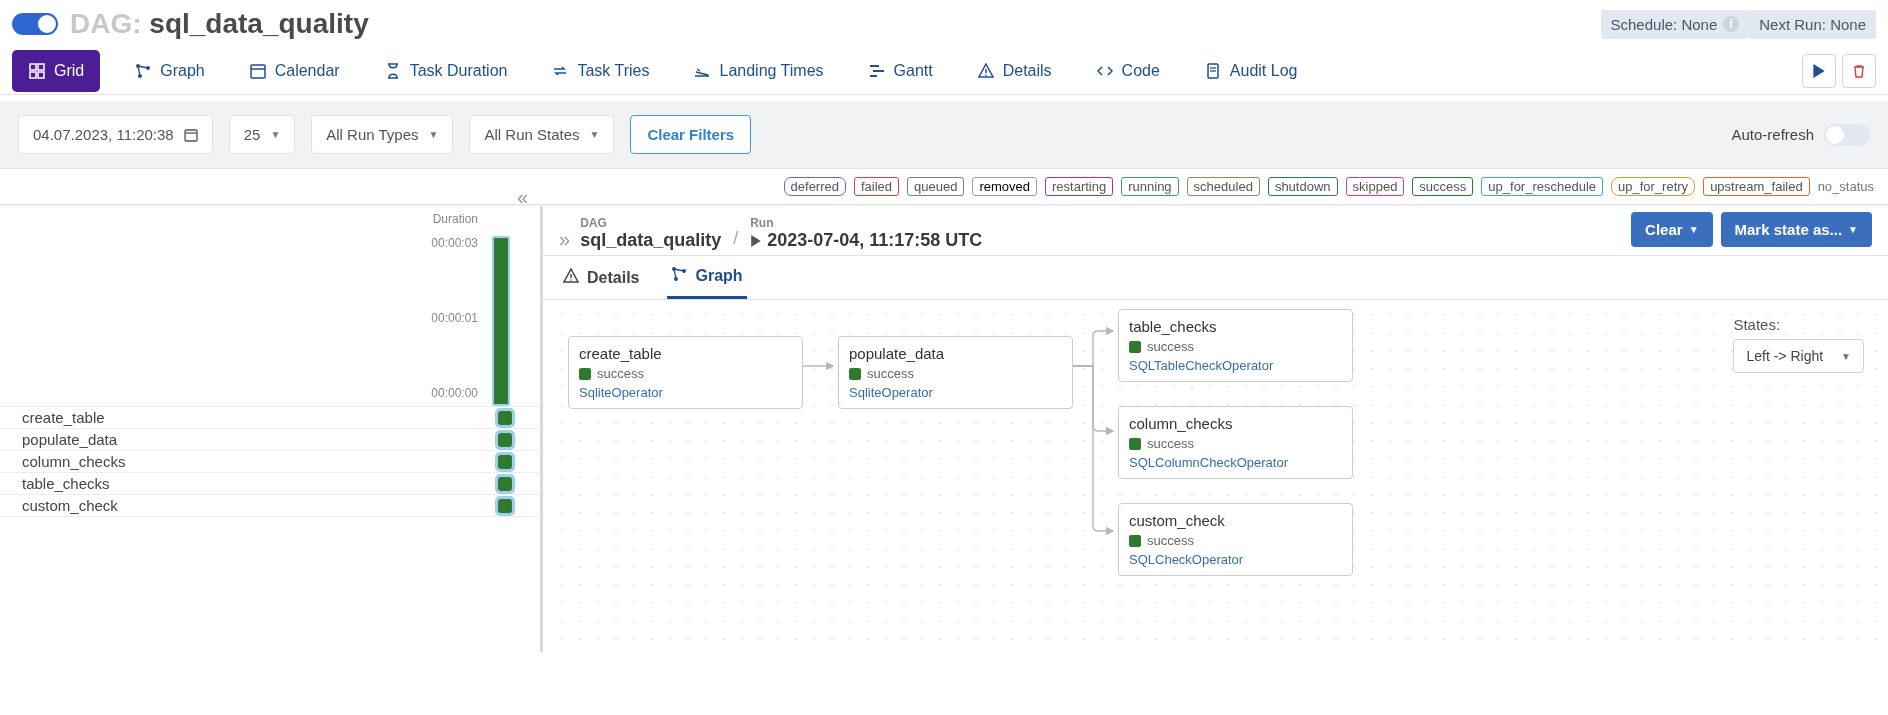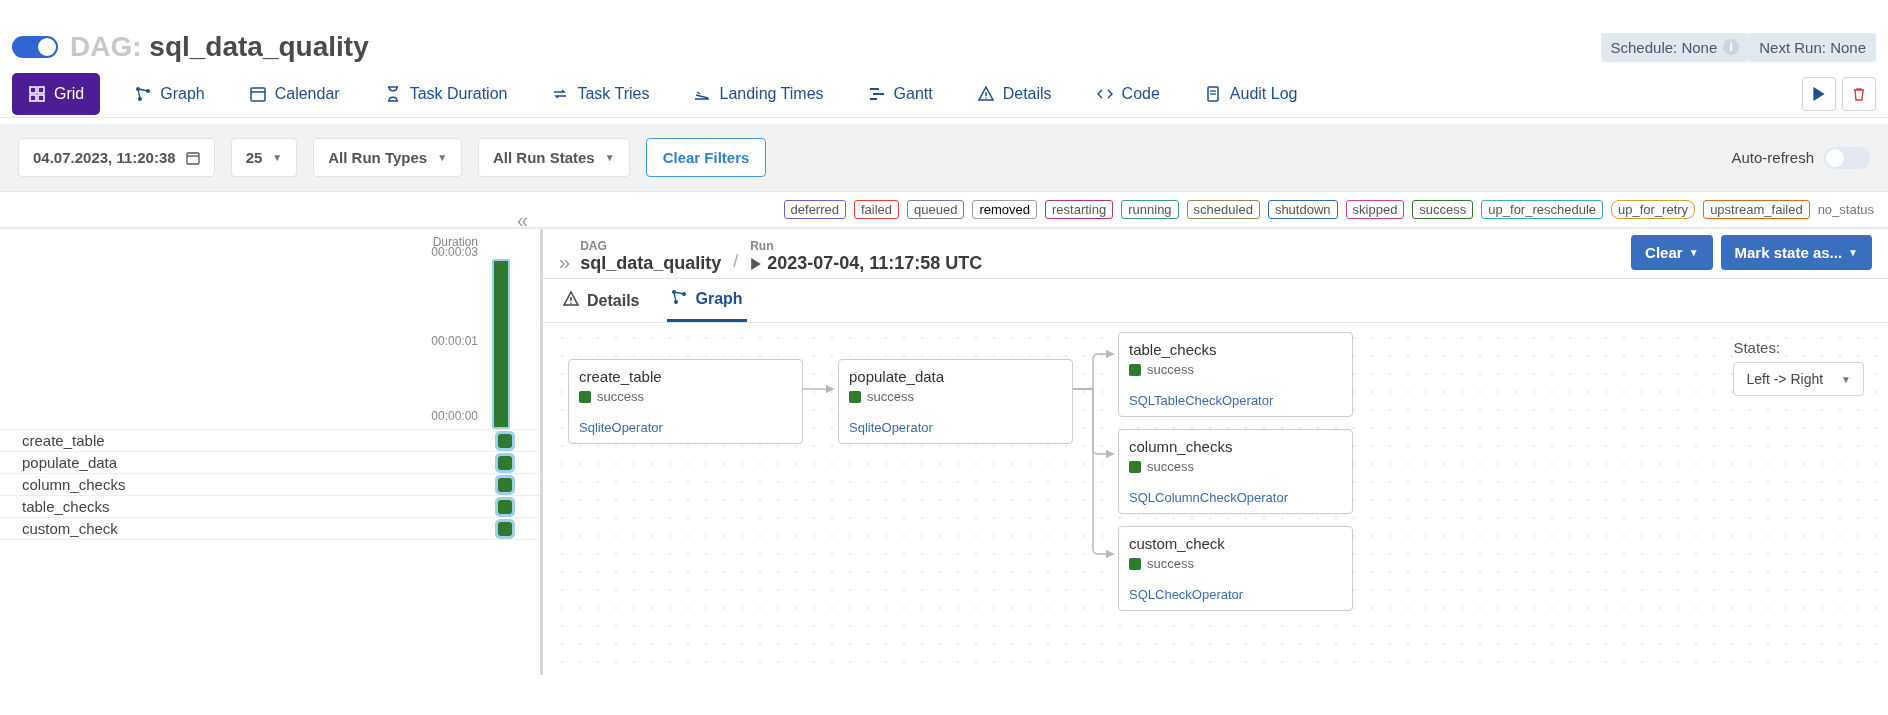--- a/index.html
+++ b/index.html
@@ -2,21 +2,20 @@
 <html><head>
 <meta charset="utf-8">
 <style>
   * { box-sizing: border-box; margin: 0; padding: 0; }
   body { font-family: -apple-system, BlinkMacSystemFont, "Segoe UI", Helvetica, Arial, sans-serif; background: #fff; color: #333; }
 
   
   .header {
     display: flex; align-items: center; justify-content: space-between;
     padding: 8px 12px;
-    margin-top: 23px;
   }
   .header-left { display: flex; align-items: center; gap: 12px; }
   .header-right { display: flex; align-items: center; }
   .toggle {
     width: 46px; height: 22px; border-radius: 11px;
     background: #2f66d1; position: relative; display: inline-block;
   }
   .toggle::after {
     content: ""; position: absolute; top: 2px; right: 2px;
     width: 18px; height: 18px; border-radius: 50%; background: #fff;
@@ -61,21 +60,21 @@
   
   .filterbar {
     background: #f1f2f4; padding: 14px 18px;
     display: flex; align-items: center; justify-content: space-between;
     border-bottom: 1px solid #e6e6e6; margin-top: 6px;
   }
   .filter-left { display: flex; gap: 16px; align-items: center; }
   .filter-ctrl {
     background: #fff; border: 1px solid #e2e2e2; border-radius: 4px;
     padding: 10px 14px; font-size: 15px; color: #555;
-    display: inline-flex; align-items: center; gap: 10px; cursor: pointer; font-weight: bold;
+    display: inline-flex; align-items: center; gap: 10px; cursor: pointer;
   }
   .chev { font-size: 10px; color: #777; }
   .clear-btn {
     border: 1px solid #4299e1; color: #3182ce; background: #fff;
     padding: 10px 16px; border-radius: 4px; font-size: 15px; font-weight: 700; cursor: pointer;
   }
   .auto-ref { display: inline-flex; align-items: center; gap: 10px; color: #444; font-size: 15px; }
 
   
   .legend-row {
@@ -152,21 +151,21 @@
     background-size: 18px 18px;
     margin: 6px 10px;
   }
   .node {
     position: absolute; background: #fff; border: 1px solid #ccc; border-radius: 4px;
     padding: 8px 10px; width: 235px;
   }
   .node-title { font-size: 15px; color: #333; }
   .node-status { font-size: 13px; color: #666; display: flex; align-items: center; gap: 6px; margin-top: 4px; }
   .node-status .box { width: 12px; height: 12px; border-radius: 2px; background: #2f7a2f; }
-  .node-op { font-size: 13px; color: #386ea8; margin-top: 16px; }
+  .node-op { font-size: 13px; color: #386ea8; margin-top: 4px; }
 
   .edges { position: absolute; inset: 0; width: 100%; height: 100%; pointer-events: none; }
   .edges path, .edges line { stroke: #b7b7b7; stroke-width: 1.4; fill: none; }
   .edges polygon { fill: #b7b7b7; }
 
   .layout-ctrl {
     position: absolute; top: 10px; right: 14px;
     display: flex; flex-direction: column; gap: 6px; align-items: flex-start;
   }
   .layout-label { font-size: 15px; color: #555; }
@@ -332,42 +331,42 @@
     </span>
     <button class="clear-btn">Clear Filters</button>
   </div>
   <div class="auto-ref">
     <span>Auto-refresh</span>
     <span class="toggle toggle-off"></span>
   </div>
 </div>
 
 <div class="legend-row" id="legend-row">
-    <span class="legend" style="border-color: rgb(128, 90, 213); color: rgb(85, 85, 85);">deferred</span>
+    <span class="legend" style="border-color: rgb(128, 90, 213); color: rgb(85, 85, 85); border-radius: 7px;">deferred</span>
     <span class="legend" style="border-color: rgb(229, 62, 62); color: rgb(85, 85, 85);">failed</span>
     <span class="legend" style="border-color: rgb(113, 128, 150); color: rgb(85, 85, 85);">queued</span>
     <span class="legend" style="border-color: rgb(160, 160, 160); color: #000000;">removed</span>
     <span class="legend" style="border-color: rgb(184, 50, 128); color: rgb(85, 85, 85);">restarting</span>
     <span class="legend" style="border-color: rgb(56, 161, 105); color: rgb(85, 85, 85);">running</span>
     <span class="legend" style="border-color: rgb(160, 132, 92); color: rgb(85, 85, 85);">scheduled</span>
     <span class="legend" style="border-color: rgb(43, 108, 176); color: rgb(85, 85, 85);">shutdown</span>
     <span class="legend" style="border-color: rgb(213, 63, 140); color: rgb(85, 85, 85);">skipped</span>
     <span class="legend" style="border-color: rgb(47, 122, 47); color: rgb(85, 85, 85);">success</span>
     <span class="legend" style="border-color: rgb(56, 178, 172); color: rgb(85, 85, 85);">up_for_reschedule</span>
     <span class="legend" style="border-color: rgb(214, 158, 46); color: rgb(85, 85, 85); border-radius: 8px;">up_for_retry</span>
     <span class="legend" style="border-color: rgb(221, 107, 32); color: rgb(85, 85, 85);">upstream_failed</span>
     <span class="no-status">no_status</span>
   </div>
 
 <div class="main">
   <div class="left-pane">
     <span class="collapse-left">«</span>
     <div class="duration-section">
       <span class="duration-label">Duration</span>
-      <span class="duration-tick" style="top:16px">00:00:03</span>
+      <span class="duration-tick" style="top:30px">00:00:03</span>
       <span class="duration-tick" style="top:105px">00:00:01</span>
       <span class="duration-tick" style="top:180px">00:00:00</span>
       <div class="run-bar"></div>
     </div>
     <div class="task-list" id="task-list">
         <div class="task-row">
           <span>create_table</span>
           <span class="task-status-box"></span>
         </div>
         <div class="task-row">

